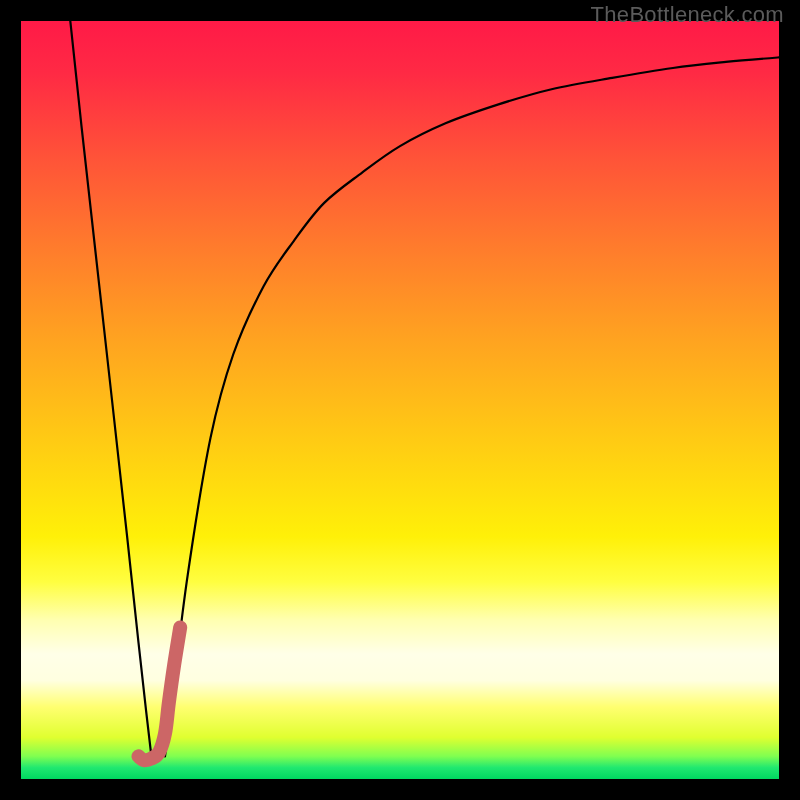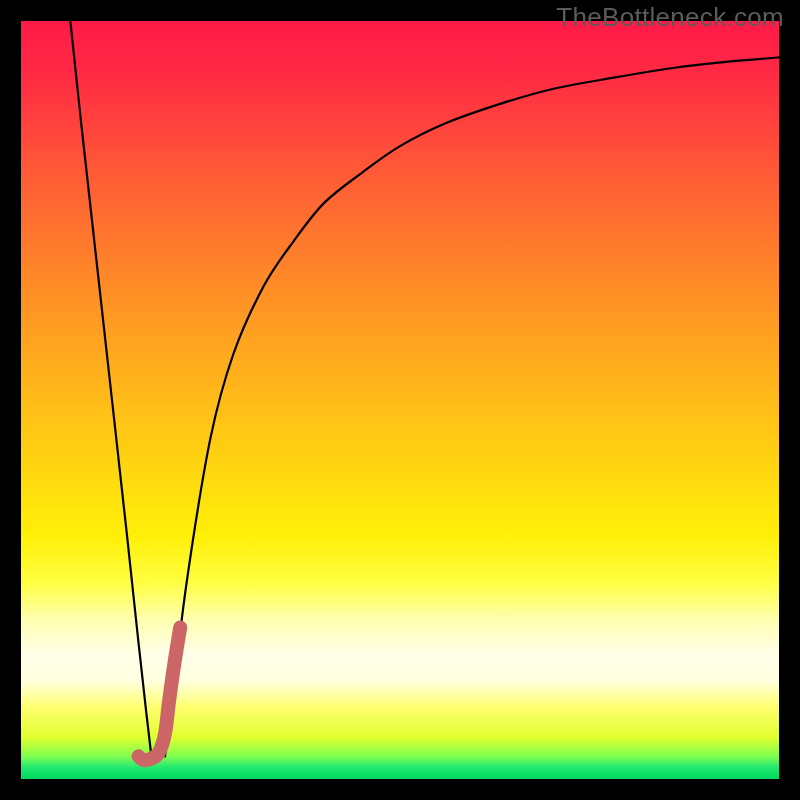--- a/index.html
+++ b/index.html
@@ -37,21 +37,21 @@
     left: 0;
     top: 0;
     width: 100%;
     height: 100%;
   }
   .watermark {
     position: absolute;
     top: 2px;
     right: 16px;
     color: #5b5b5b;
-    font-size: 26px;
+    font-size: 22px;
     font-weight: 500;
     letter-spacing: 0.3px;
     user-select: none;
   }
 </style>
 </head>
 <body>
 
 <div class="frame">
 

